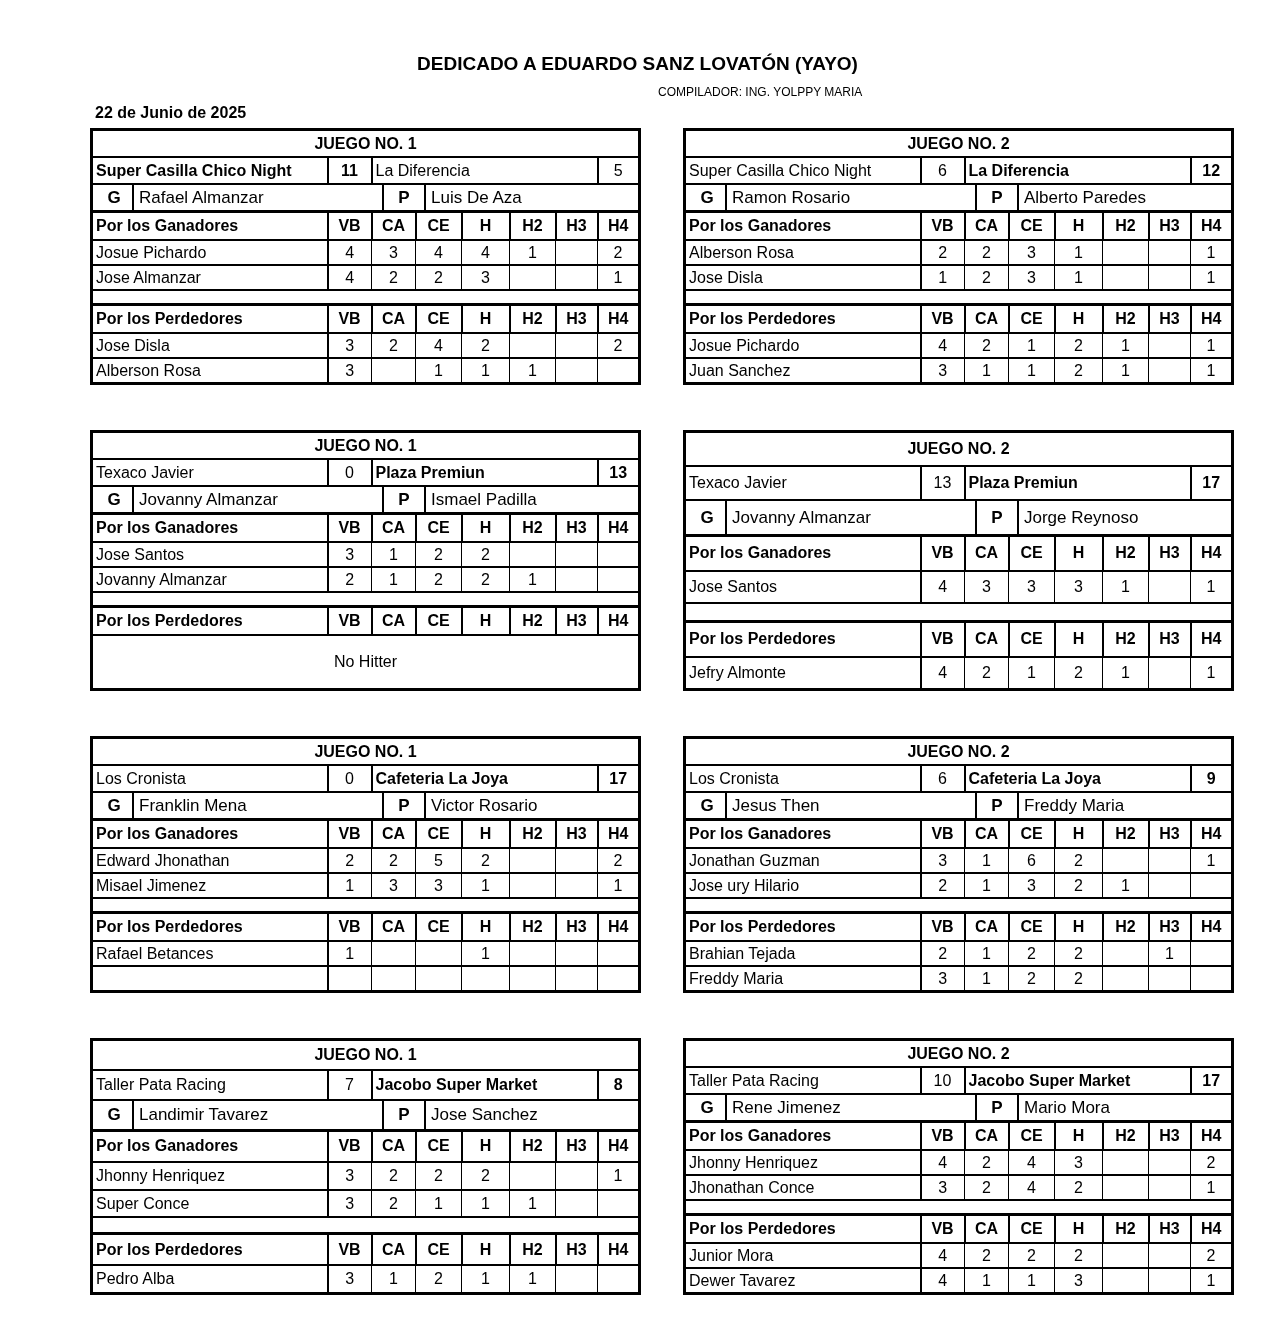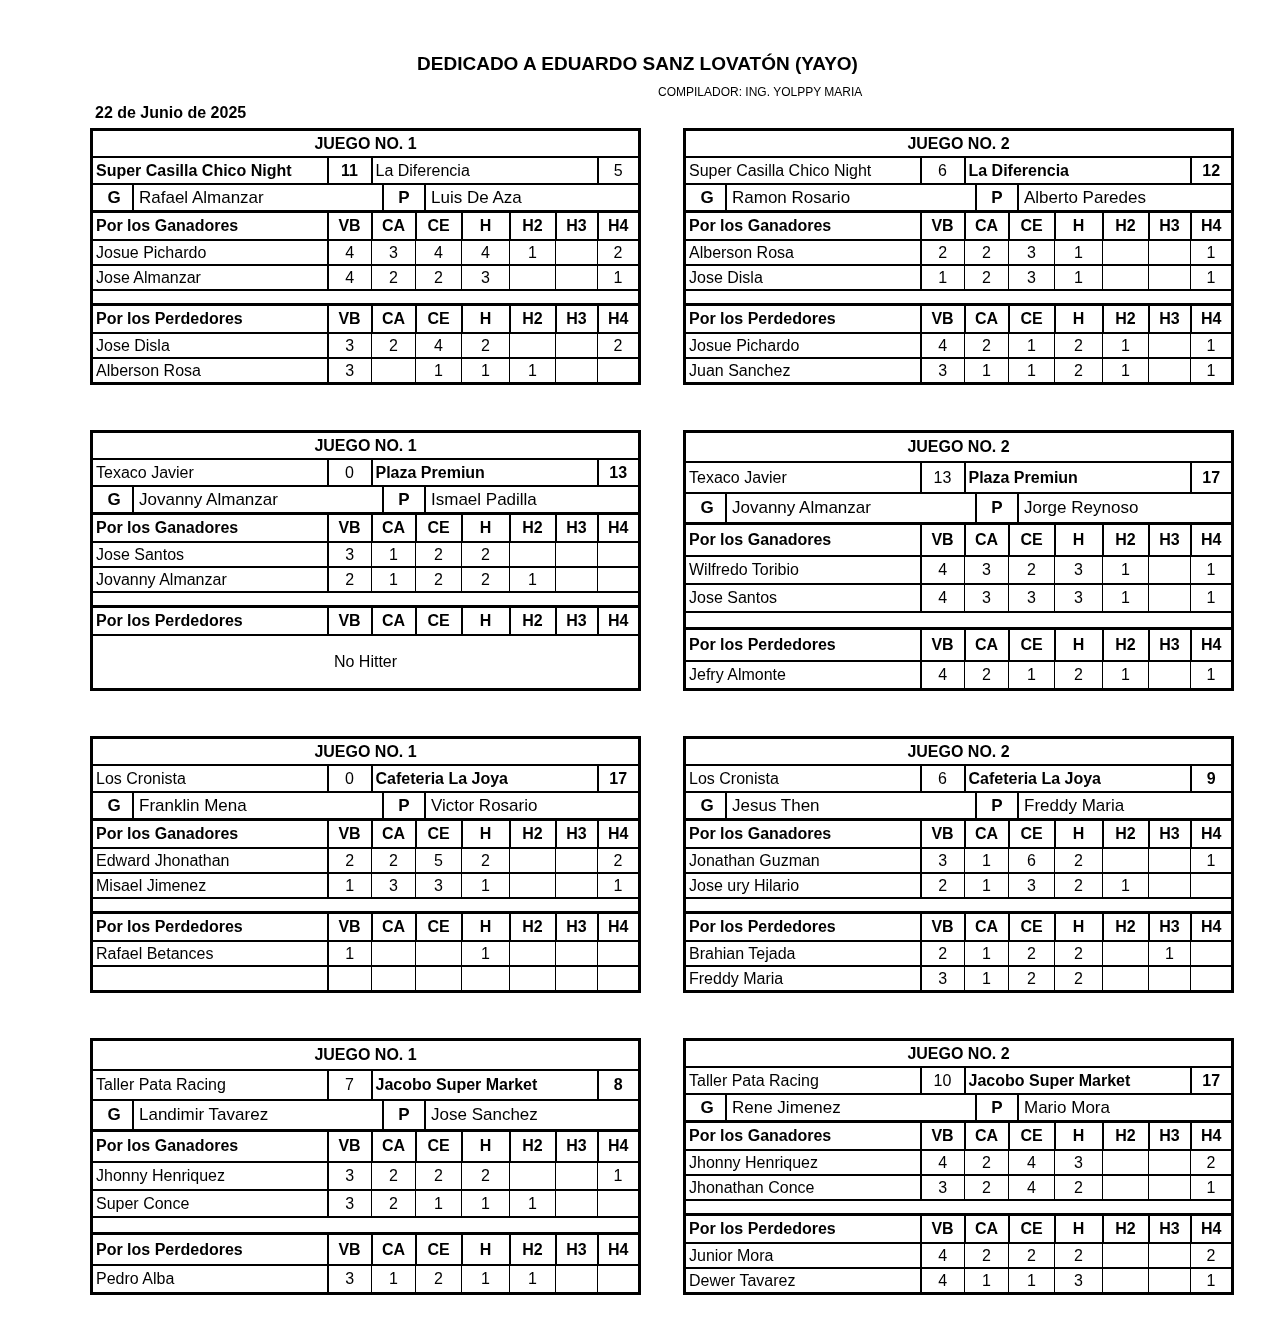--- a/index.html
+++ b/index.html
@@ -353,30 +353,20 @@
             <td class="sec">Por los Ganadores</td>
             <td class="secstat">VB</td>
             <td class="secstat">CA</td>
             <td class="secstat">CE</td>
             <td class="secstat">H</td>
             <td class="secstat">H2</td>
             <td class="secstat">H3</td>
             <td class="secstat">H4</td>
           </tr>
           <tr>
-            <td class="pname">Wilfredo Toribio</td>
-            <td class="pstat">4</td>
-            <td class="pstat">3</td>
-            <td class="pstat">2</td>
-            <td class="pstat">3</td>
-            <td class="pstat">1</td>
-            <td class="pstat"></td>
-            <td class="pstat">1</td>
-          </tr>
-          <tr>
             <td class="pname">Jose Santos</td>
             <td class="pstat">4</td>
             <td class="pstat">3</td>
             <td class="pstat">3</td>
             <td class="pstat">3</td>
             <td class="pstat">1</td>
             <td class="pstat"></td>
             <td class="pstat">1</td>
           </tr>
           <tr>

